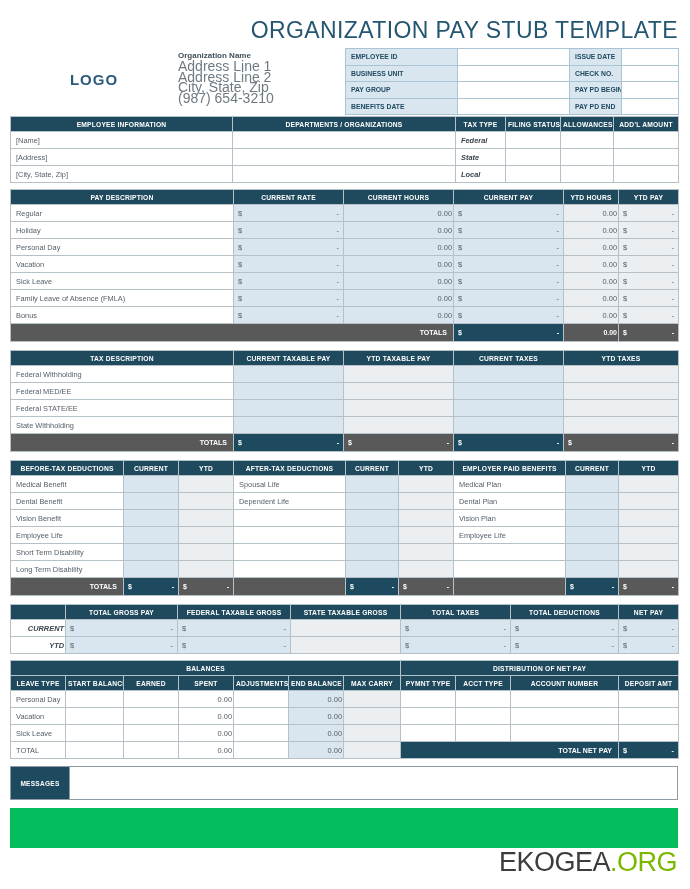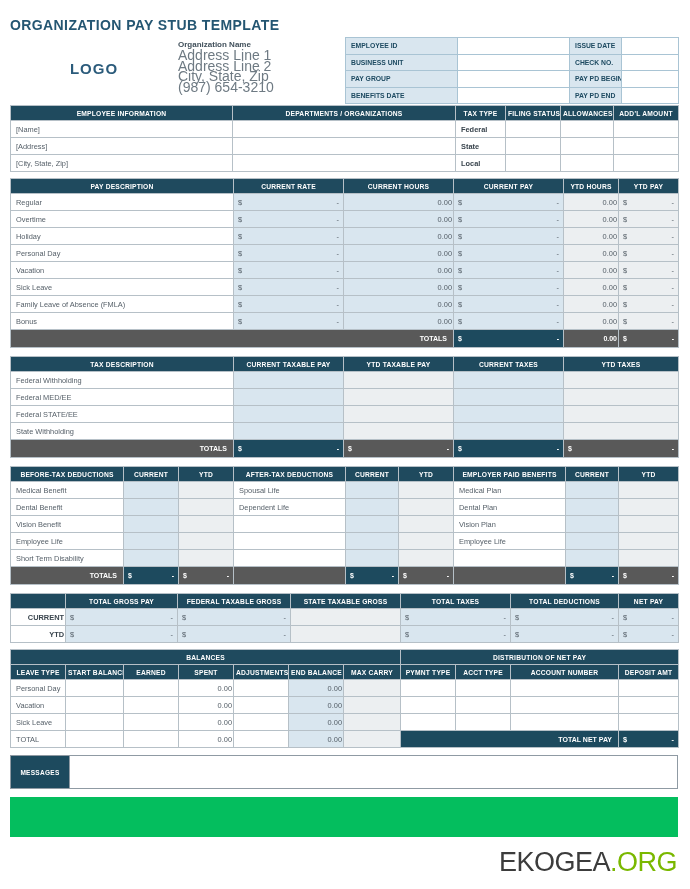--- a/index.html
+++ b/index.html
@@ -1,18 +1,18 @@
 <!DOCTYPE html>
 <html><head>
 <meta charset="utf-8">
 <style>
   html,body{margin:0;padding:0;background:#fff;}
   body{width:690px;height:889px;position:relative;font-family:"Liberation Sans",sans-serif;-webkit-font-smoothing:antialiased;}
   .doc{position:absolute;left:10px;top:0;width:668px;}
-  .title{margin-top:17px;text-align:left;font-size:14px;font-weight:bold;color:#245672;letter-spacing:.4px;}
+  .title{margin-top:17px;text-align:right;font-size:23px;font-weight:normal;color:#245672;letter-spacing:.4px;}
 
   
   .hdr{display:flex;margin-top:4px;height:62px;align-items:stretch;}
   .logo-box{width:168px;display:flex;align-items:center;justify-content:center;}
   .logo{font-size:15px;font-weight:bold;color:#2b5b7b;letter-spacing:1px;}
   .org{width:130px;padding-top:3px;}
   .org .oname{font-size:8px;font-weight:bold;color:#41505b;margin-bottom:1px;}
   .org .oline{font-size:14px;color:#6e7a83;line-height:10.5px;}
   .idt-wrap{margin-left:37px;width:333px;}
   table{border-collapse:collapse;table-layout:fixed;}
@@ -25,21 +25,21 @@
   .t{width:668px;border:1px solid #8f9aa3;}
   .t td,.t th{border:1px solid #b6c0c7;overflow:hidden;white-space:nowrap;}
   .t th{background:#1f4a5e;color:#fff;font-size:6.7px;font-weight:bold;text-align:center;height:14px;padding:0 2px;letter-spacing:.2px;}
   .t td{height:14px;font-size:7.4px;color:#566069;}
   td.lbl{background:#fff;padding:0 5px;text-align:left;margin-top:29px;}
   td.w{background:#fff;}
   td.lb{background:#d9e6ef;}
   td.lg{background:#eceff1;}
   td.num{text-align:right;}
   .m{display:flex;justify-content:space-between;padding:0 3px;}
-  td.bold{font-weight:bold;color:#39444d;}
+  td.bold{font-weight:bold;color:#39444d;font-style:italic;}
   tr.tot td{background:#595959;color:#fff;font-weight:bold;font-size:7px;height:15px;}
   tr.tot td.db,td.db{background:#1d4a5e;color:#fff;font-weight:bold;}
   td.tlab{text-align:right;padding:0 6px;}
   .sp6{height:6px;} .sp8{height:8px;}
 
   
   .msg{display:flex;margin-top:7px;height:34px;}
   .msg .tag{width:58px;background:#1d4a5e;border:1px solid #8f9aa3;color:#fff;font-size:6.5px;font-weight:bold;display:flex;align-items:center;justify-content:center;letter-spacing:.3px;}
   .msg .area{flex:1;background:#fff;border:1px solid #8f9aa3;border-left:none;}
 
@@ -188,43 +188,20 @@
           </td>
       <td class="lg num">0.00</td>
       <td class="lg">
             <div class="m">
               <span>$</span>
               <span>-</span>
             </div>
           </td>
     </tr>
     <tr>
-      <td class="lbl">Overtime</td>
-      <td class="lb">
-            <div class="m">
-              <span>$</span>
-              <span>-</span>
-            </div>
-          </td>
-      <td class="lb num">0.00</td>
-      <td class="lb">
-            <div class="m">
-              <span>$</span>
-              <span>-</span>
-            </div>
-          </td>
-      <td class="lg num">0.00</td>
-      <td class="lg">
-            <div class="m">
-              <span>$</span>
-              <span>-</span>
-            </div>
-          </td>
-    </tr>
-    <tr>
       <td class="lbl">Holiday</td>
       <td class="lb">
             <div class="m">
               <span>$</span>
               <span>-</span>
             </div>
           </td>
       <td class="lb num">0.00</td>
       <td class="lb">
             <div class="m">
@@ -515,20 +492,31 @@
       <td class="lg"></td>
       <td class="lbl"></td>
       <td class="lb"></td>
       <td class="lg"></td>
       <td class="lbl">Employee Life</td>
       <td class="lb"></td>
       <td class="lg"></td>
     </tr>
     <tr>
       <td class="lbl">Short Term Disability</td>
+      <td class="lb"></td>
+      <td class="lg"></td>
+      <td class="lbl"></td>
+      <td class="lb"></td>
+      <td class="lg"></td>
+      <td class="lbl"></td>
+      <td class="lb"></td>
+      <td class="lg"></td>
+    </tr>
+    <tr>
+      <td class="lbl">Long Term Disability</td>
       <td class="lb"></td>
       <td class="lg"></td>
       <td class="lbl"></td>
       <td class="lb"></td>
       <td class="lg"></td>
       <td class="lbl"></td>
       <td class="lb"></td>
       <td class="lg"></td>
     </tr>
     <tr class="tot">

